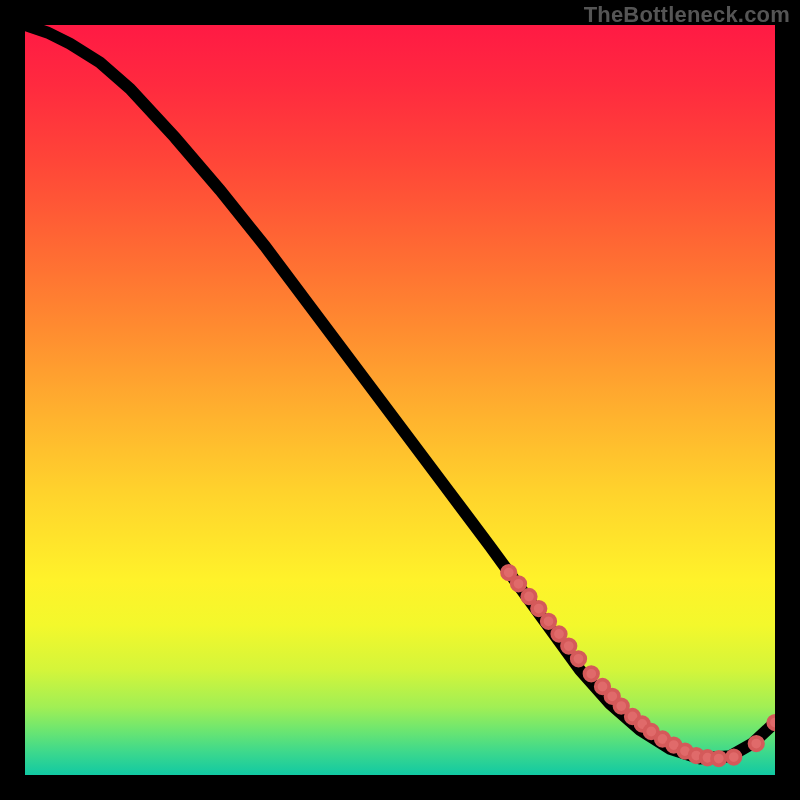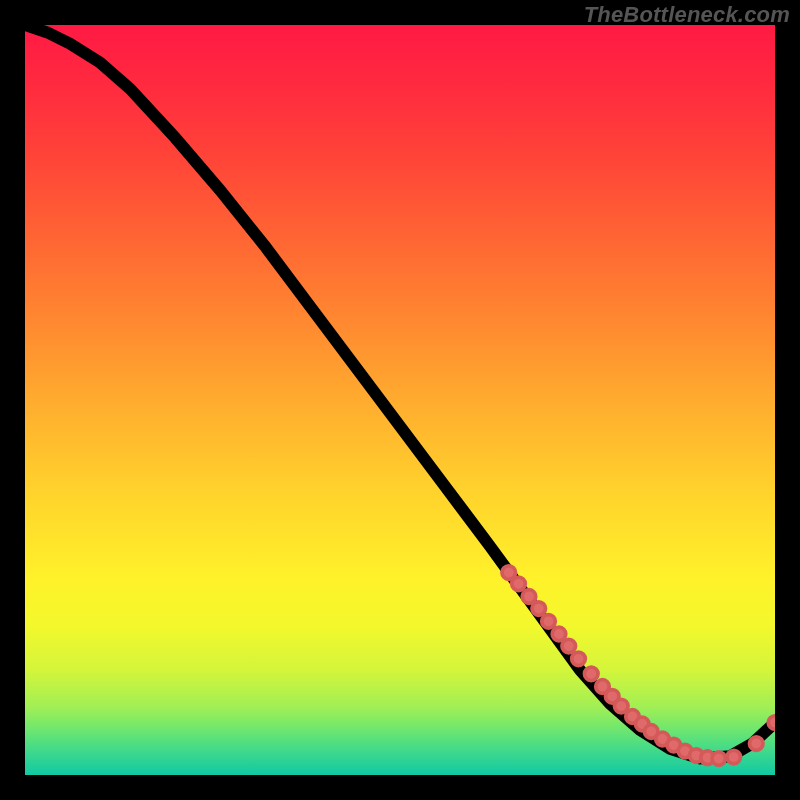--- a/index.html
+++ b/index.html
@@ -9,21 +9,20 @@
     width: 800px;
     height: 800px;
     overflow: hidden;
     font-family: Arial, Helvetica, sans-serif;
   }
   .container {
     position: relative;
     width: 800px;
     height: 655px;
     background: #000;
-    font-style: italic;
   }
   .watermark {
     position: absolute;
     top: 2px;
     right: 10px;
     color: #555;
     font-size: 22px;
     font-weight: 600;
     letter-spacing: 0.2px;
     z-index: 30;

